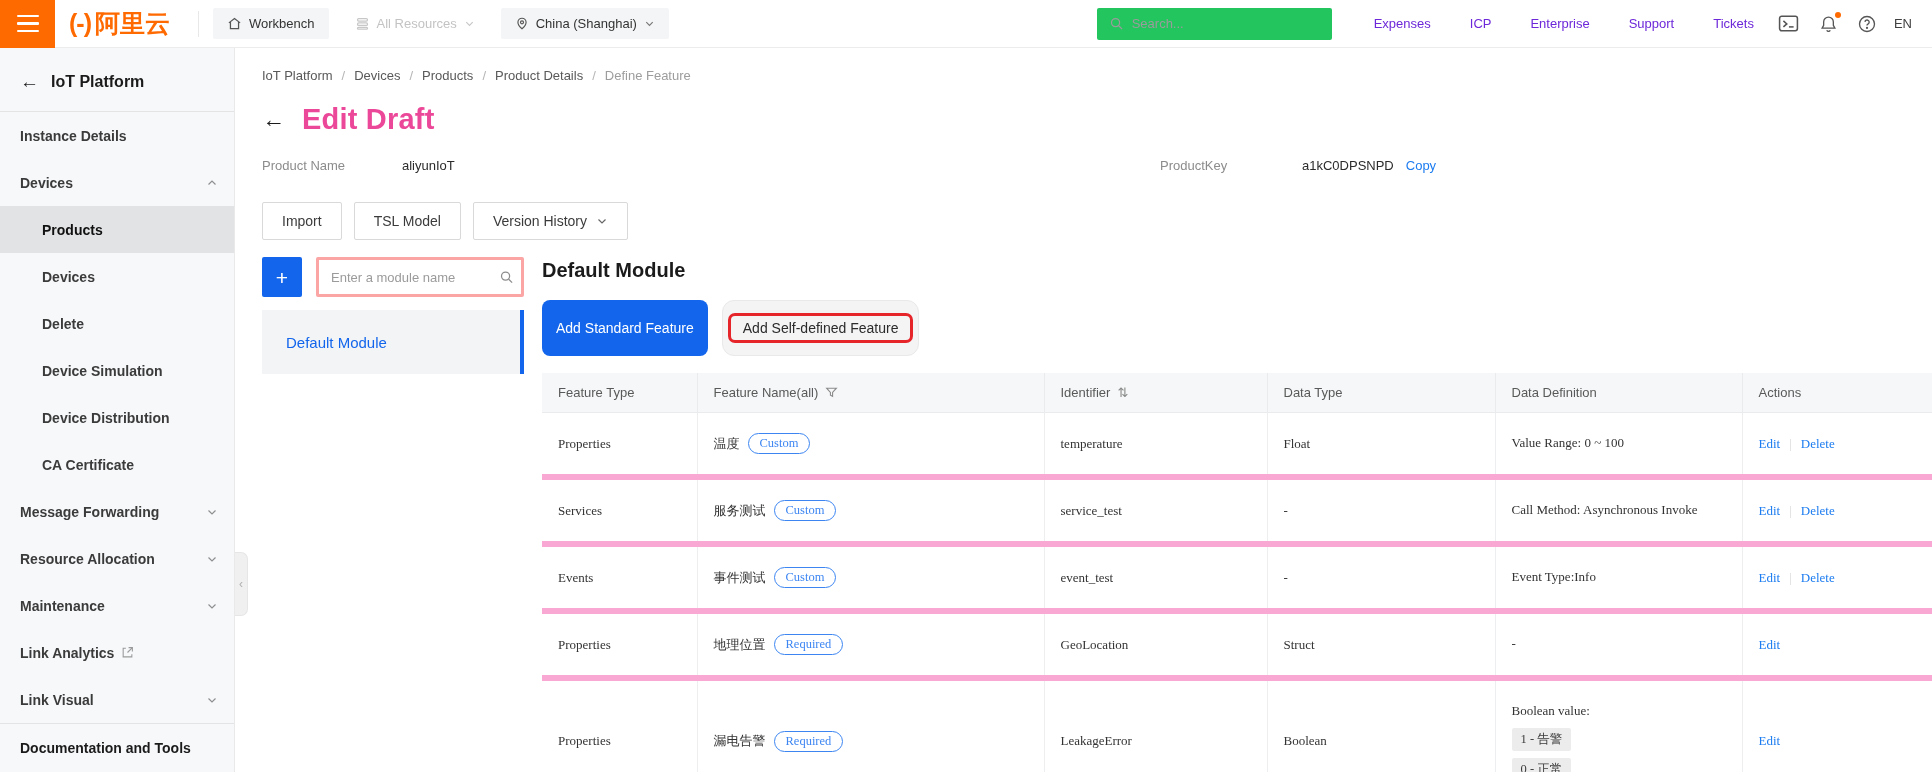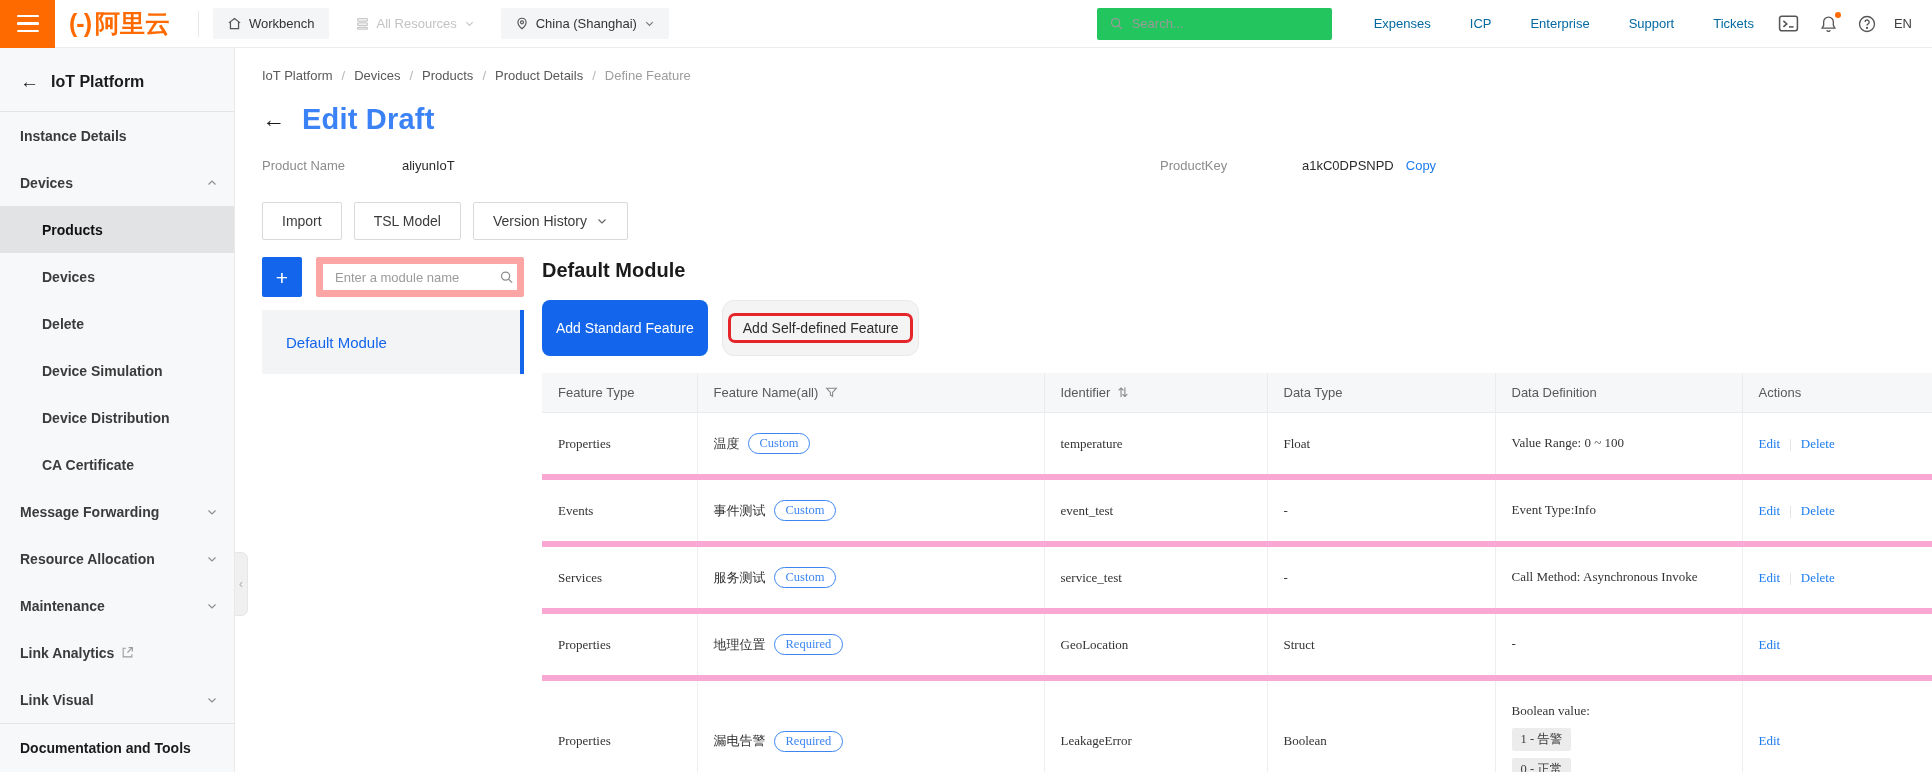--- a/index.html
+++ b/index.html
@@ -20,21 +20,21 @@
   .chip { display:flex; align-items:center; gap:7px; background:#f4f5f6; border-radius:2px;
           height:31px; padding:0 14px; font-size:13px; color:#333; cursor:pointer; white-space:nowrap; }
   .muted-group { display:flex; align-items:center; gap:7px; margin:0 26px; font-size:13px;
                  color:#c3c3c3; cursor:pointer; white-space:nowrap; }
   .search-box { margin-left:auto; display:flex; align-items:center; gap:8px; width:235px; height:32px;
                 background:#22c55e; border-radius:2px; padding:0 12px; }
   .search-box input { border:none; outline:none; background:transparent; font-size:13px; color:#333;
                       width:100%; font-family:inherit; }
   .search-box input::placeholder { color:#9b9b9b; }
   .tb-links { display:flex; align-items:center; gap:27px; margin:0 24px 0 30px; }
-  .tb-link { font-size:13px; color:#0369a1; cursor:pointer; white-space:nowrap;padding-left:12px; }
+  .tb-link { font-size:13px; color:#6d28d9; cursor:pointer; white-space:nowrap;padding-left:12px; }
   .tb-icons { display:flex; align-items:center; gap:21px; margin-right:18px; }
   .tb-icon { position:relative; display:flex; align-items:center; cursor:pointer; }
   .dot { position:absolute; top:-3px; right:-4px; width:6px; height:6px; border-radius:50%;
          background:var(--brand); }
   .lang { font-size:13px; color:#404040; margin-right:20px; cursor:pointer; }
 
   
   .sidebar { position:absolute; top:48px; left:0; width:235px; bottom:0; background:#f7f8fa;
              border-right:1px solid #e9e9e9; z-index:20; }
   .sb-head { display:flex; align-items:center; gap:12px; padding:24px 20px 20px 20px; }
@@ -55,42 +55,42 @@
 
   
   .content { position:absolute; top:48px; left:235px; right:0; bottom:0; background:#fff;
              padding:20px 0 0 27px; overflow:hidden; }
   .breadcrumb { display:flex; align-items:center; font-size:13px; margin-bottom:20px; }
   .crumb { color:#595959; cursor:pointer; }
   .crumb.last { color:#9d9d9d; cursor:default; }
   .crumb-sep { color:#b5b5b5; margin:0 9px; }
   .title-row { display:flex; align-items:center; gap:17px; margin-bottom:22px; }
   .back-arrow { font-size:23px; font-weight:700; color:#1b1b1b; cursor:pointer; line-height:1; }
-  .page-title { font-size:29px; font-weight:800; color:#3b82f6; letter-spacing:.2px;text-align:right; }
+  .page-title { font-size:29px; font-weight:800; color:#ec4899; letter-spacing:.2px;text-align:right; }
   .info-row { position:relative; height:20px; margin-bottom:24px; font-size:13px; }
   .info-pair { position:absolute; top:0; display:flex; align-items:center; }
   .info-pair.left { left:0; }
   .info-pair.right { left:898px; }
   .info-label { color:#8c8c8c; width:140px; }
   .info-label.w2 { width:142px; }
   .info-value { color:#2b2b2b; }
   .copy-link { color:var(--link); margin-left:12px; cursor:pointer; }
 
   .toolbar { display:flex; gap:12px; margin-bottom:17px; }
   .btn { display:inline-flex; align-items:center; gap:9px; height:38px; padding:0 19px;
          background:#fff; border:1px solid #d9d9d9; border-radius:2px; font-size:14px; color:#3b3b3b;
          cursor:pointer; font-family:inherit; }
 
   .workspace { display:flex; align-items:flex-start; }
   .module-col { width:262px; flex:none; }
   .module-row { display:flex; gap:14px; margin-bottom:13px; }
   .add-module-btn { width:40px; height:40px; flex:none; background:var(--accent); color:#fff;
                     border:none; border-radius:2px; font-size:21px; line-height:1; cursor:pointer; }
   .module-search { position:relative; flex:1; height:40px; }
-  .module-search input { width:100%; height:100%; border:7px solid #fca5a5; border-radius:2px;
+  .module-search input { width:100%; height:100%; border:3px solid #fca5a5; border-radius:2px;
                          padding:0 34px 0 12px; font-size:13px; color:#333; outline:none;
                          font-family:inherit; }
   .module-search input::placeholder { color:#9b9b9b; }
   .module-search .mag { position:absolute; right:10px; top:50%; transform:translateY(-50%); }
   .module-item { height:64px; background:#f3f4f6; border-right:4px solid var(--accent);
                  display:flex; align-items:center; padding-left:24px; font-size:15px;
                  color:var(--accent); cursor:pointer; }
 
   .main-col { flex:1; min-width:0; margin-left:18px; }
   .main-heading { font-size:20px; font-weight:700; color:#1b1b1b; margin:2px 0 18px 0; }
@@ -437,46 +437,46 @@
                 </div>
               </td>
               <td>temperature</td>
               <td>Float</td>
               <td>
                 <div class="dd-text">Value Range: 0 ~ 100</div>
               </td>
               <td><span class="act-link">Edit</span><span class="act-sep">|</span><span class="act-link">Delete</span></td>
             </tr>
             <tr>
+              <td>Services</td>
+              <td>
+                <div class="cell-name">
+                  <span>服务测试</span>
+                  <span class="badge-pill">Custom</span>
+                </div>
+              </td>
+              <td>service_test</td>
+              <td>-</td>
+              <td>
+                <div class="dd-text">Call Method: Asynchronous Invoke</div>
+              </td>
+              <td><span class="act-link">Edit</span><span class="act-sep">|</span><span class="act-link">Delete</span></td>
+            </tr>
+            <tr>
               <td>Events</td>
               <td>
                 <div class="cell-name">
                   <span>事件测试</span>
                   <span class="badge-pill">Custom</span>
                 </div>
               </td>
               <td>event_test</td>
               <td>-</td>
               <td>
                 <div class="dd-text">Event Type:Info</div>
-              </td>
-              <td><span class="act-link">Edit</span><span class="act-sep">|</span><span class="act-link">Delete</span></td>
-            </tr>
-            <tr>
-              <td>Services</td>
-              <td>
-                <div class="cell-name">
-                  <span>服务测试</span>
-                  <span class="badge-pill">Custom</span>
-                </div>
-              </td>
-              <td>service_test</td>
-              <td>-</td>
-              <td>
-                <div class="dd-text">Call Method: Asynchronous Invoke</div>
               </td>
               <td><span class="act-link">Edit</span><span class="act-sep">|</span><span class="act-link">Delete</span></td>
             </tr>
             <tr>
               <td>Properties</td>
               <td>
                 <div class="cell-name">
                   <span>地理位置</span>
                   <span class="badge-pill">Required</span>
                 </div>

